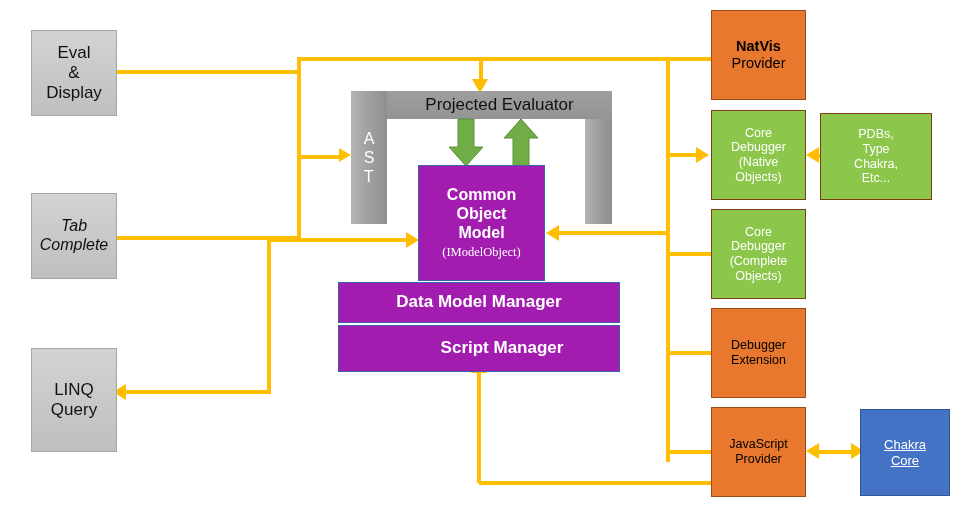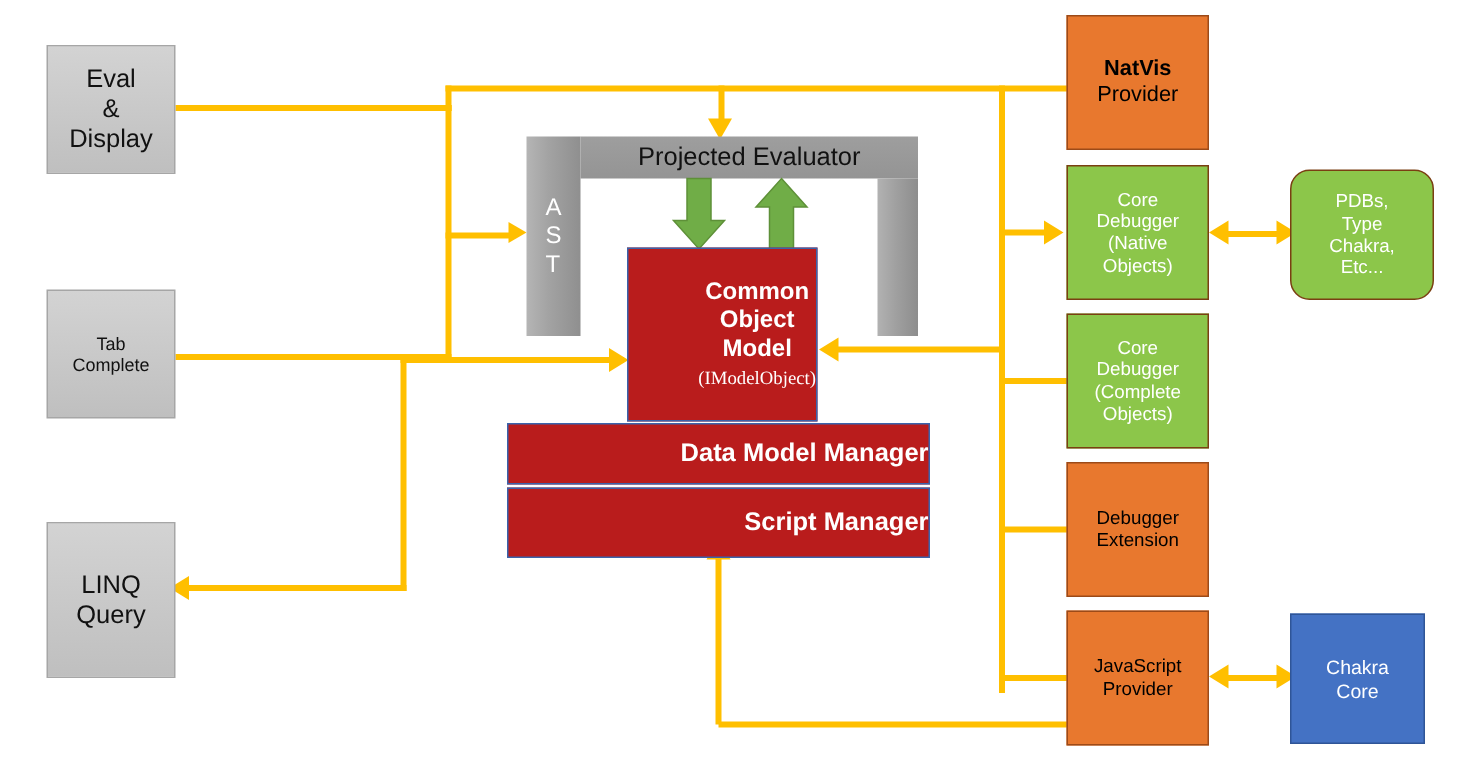--- a/index.html
+++ b/index.html
@@ -5,44 +5,44 @@
   html,body{margin:0;padding:0;background:#fff;}
   body{font-family:"Liberation Sans","DejaVu Sans",sans-serif;}
   #canvas{position:relative;width:979px;height:512px;background:#ffffff;overflow:hidden;}
   .box{position:absolute;box-sizing:border-box;display:flex;flex-direction:column;
        align-items:center;justify-content:center;text-align:center;line-height:1.18;}
   .gray{background:linear-gradient(180deg,#d3d3d3 0%,#c9c9c9 50%,#bfbfbf 100%);
         border:1px solid #a6a6a6;color:#111;}
   .orange{background:#e8782e;border:1px solid #9c4a18;color:#000000;}
   .green{background:#8cc64a;border:1px solid #7a3f12;color:#fff;}
   .bluebox{background:#4472c4;border:1px solid #2f5597;color:#fff;}
-  .cobalt{background:#b91c1c;border:1px solid #3a63ab;color:#fff;align-items:flex-end;}
+  .cobalt{background:#a21caf;border:1px solid #3a63ab;color:#fff;}
   .eebar{background:linear-gradient(180deg,#9e9e9e 0%,#949494 100%);color:#111;
          display:flex;align-items:center;justify-content:center;}
   .astcol{background:linear-gradient(90deg,#b5b5b5 0%,#a3a3a3 40%,#8f8f8f 100%);
           color:#fff;display:flex;flex-direction:column;align-items:center;
           justify-content:center;}
   .pillar{background:linear-gradient(90deg,#b2b2b2 0%,#a0a0a0 45%,#8d8d8d 100%);}
   .ln{position:absolute;background:#ffbf00;}
   .hl{height:4px;}
   .vl{width:4px;}
   svg.arrow{position:absolute;overflow:visible;}
   .t-eval{font-size:17px;}
-  .t-tab{font-size:12px;}
+  .t-tab{font-size:16px;font-style:italic;}
   .t-linq{font-size:17px;}
   .t-ee{font-size:17px;}
   .t-ast{font-size:16px;letter-spacing:0;}
   .t-ast span{display:block;margin:1px 0;}
   .t-com{font-size:16px;font-weight:bold;}
   .t-com .sub{font-size:12.5px;font-weight:normal;margin-top:2px;font-family:Liberation Serif, serif;}
   .t-dmm{font-size:17px;font-weight:bold;}
   .t-nat{font-size:14.5px;}
   .t-nat .b{font-weight:bold;}
   .t-rt{font-size:12.5px;}
-  .t-chak{font-size:13px;}
+  .t-chak{font-size:13px;text-decoration:underline;}
 </style>
 </head>
 <body>
 
 <div id="canvas">
 
   <div class="ln hl" style="left:117px;top:70px;width:184px;"></div>
 
   <div class="ln vl" style="left:297px;top:57px;height:17px;"></div>
   <div class="ln hl" style="left:297px;top:57px;width:415px;"></div>
@@ -200,21 +200,21 @@
     </div>
   </div>
 
   <div class="box orange" style="left:711px;top:407px;width:95px;height:90px;">
     <div class="t-rt">
       <div>JavaScript</div>
       <div>Provider</div>
     </div>
   </div>
 
-  <div class="box green" style="left:860px;top:113px;width:96px;height:87px;border-radius:13px;">
+  <div class="box green" style="left:820px;top:113px;width:112px;height:87px;">
     <div class="t-rt">
       <div>PDBs,</div>
       <div>Type</div>
       <div>Chakra,</div>
       <div>Etc...</div>
     </div>
   </div>
 
   <div class="box bluebox" style="left:860px;top:409px;width:90px;height:87px;">
     <div class="t-chak">

